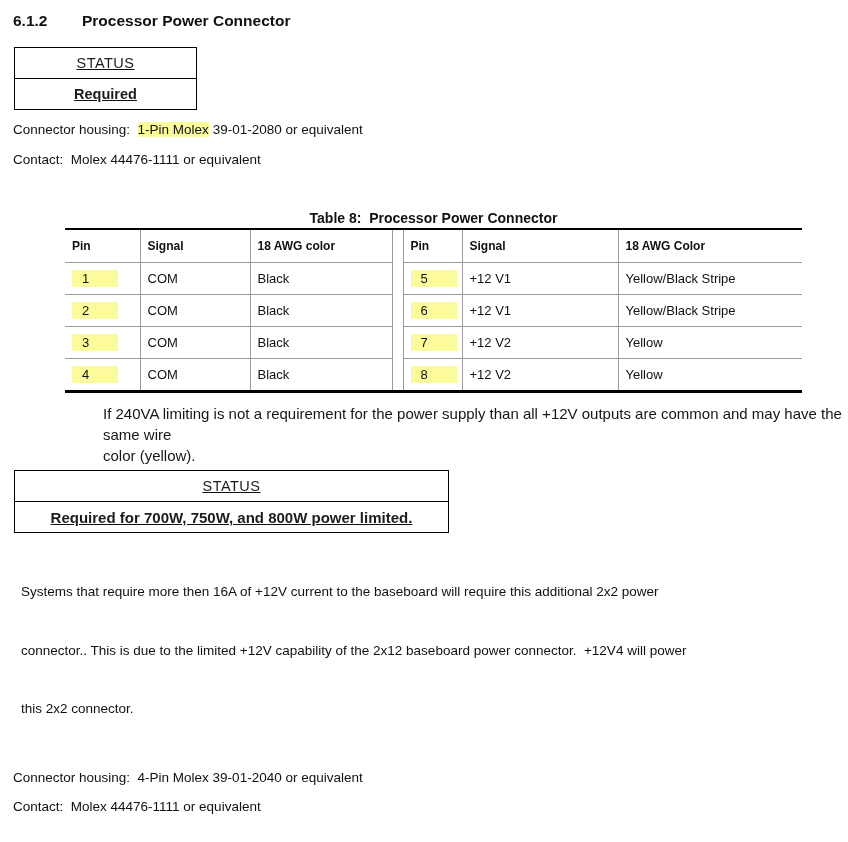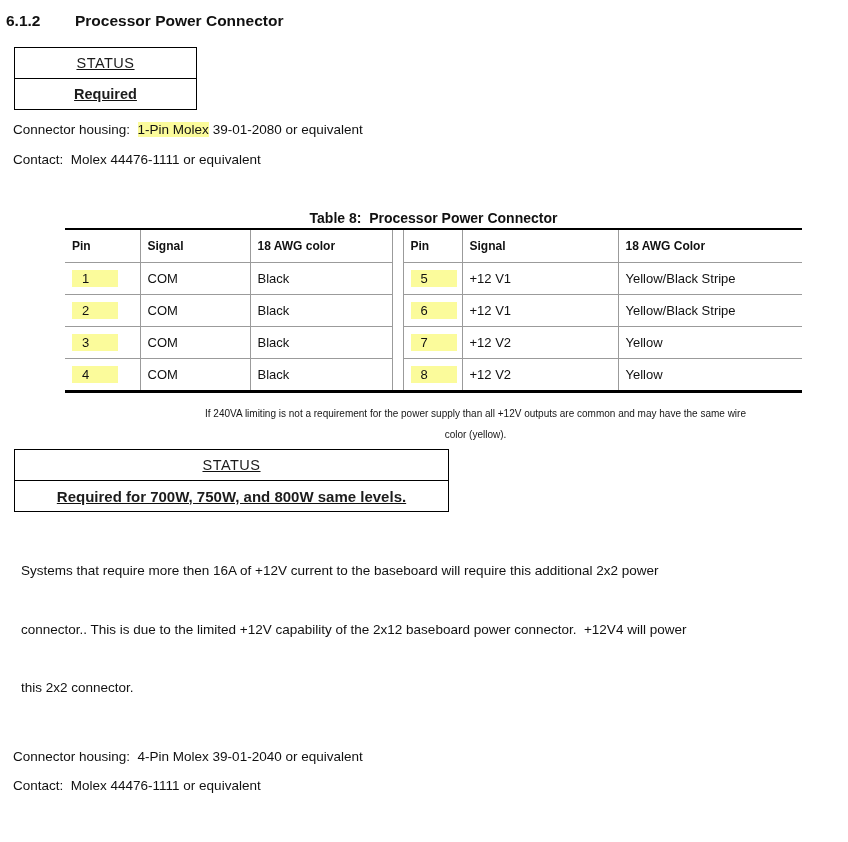--- a/index.html
+++ b/index.html
@@ -4,21 +4,21 @@
 <style>
   :root { --hl:#fbfb9b; --grid:#9b9b9b; }
   * { margin:0; padding:0; box-sizing:content-box; }
   html,body { background:#fff; }
   body {
     width:848px; height:842px; overflow:hidden;
     font-family:"Liberation Sans", sans-serif; color:#111;
   }
   .page { padding-top:12px; }
 
-  .sec-head { display:flex; margin-left:6px; font-weight:bold; font-size:15.5px; line-height:18px; }
+  .sec-head { display:flex; margin-left:13px; font-weight:bold; font-size:15.5px; line-height:18px; }
   .sec-num { width:69px; flex:0 0 69px; }
 
   .status-box { margin-left:14px; border:1.5px solid #000;text-decoration:underline; }
   .status-box .srow { display:flex; align-items:center; justify-content:center; height:30px; font-size:14.5px; color:#1c1c1c; }
   .status-box .srow.label { border-bottom:1.5px solid #000; letter-spacing:0.5px; }
   .status-box .srow.value { font-weight:bold; }
   #status-612 { width:181px; margin-top:17px; }
   #status-613 { width:433px; margin-top:4px; }
   #status-613 .srow.value { font-size:15px; }
 
@@ -37,21 +37,21 @@
     font-size:13px; height:31px; font-weight:normal;
   }
   table.pin-table th { font-size:12px; font-weight:bold; height:32px; }
   table.pin-table .last-col { border-right:none; }
   table.pin-table .spacer { padding:0; border-bottom:none; }
   table.pin-table tr.last-row th, table.pin-table tr.last-row td { border-bottom:none; }
   #table-612 { border-top:2px solid #000; border-bottom:3px solid #000; }
   td.hl-pin-cell { padding-left:1px; }
   .hl-pin { display:inline-block; width:36px; padding-left:10px; background:var(--hl); line-height:17px; }
 
-  .note { margin-left:103px; font-size:10px; line-height:21px; color:#161616;text-align:center; }
+  .note { margin-left:103px; font-size:15px; line-height:21px; color:#161616; }
   .para { margin-left:21px; font-size:13.5px; line-height:19.5px; white-space:pre-wrap; }
 
   .mt-housing1 { margin-top:12px; } .mt-contact1 { margin-top:14px; }
   .mt-note1 { margin-top:10px; } .mt-head613 { margin-top:6px; }
   .mt-para { margin-top:10px; } .mt-housing2 { margin-top:12px; }
   .mt-contact2 { margin-top:13px; }
 </style>
 </head>
 <body>
 
@@ -133,21 +133,21 @@
     </table>
 
   <div class="note mt-note1">
     <div>If 240VA limiting is not a requirement for the power supply than all +12V outputs are common and may have the same wire</div>
     <div>color (yellow).</div>
   </div>
 
 
   <div class="status-box" id="status-613">
     <div class="srow label">STATUS</div>
-    <div class="srow value">Required for 700W, 750W, and 800W same levels.</div>
+    <div class="srow value">Required for 700W, 750W, and 800W power limited.</div>
   </div>
 
   <div class="para mt-para">
     <div>Systems that require more then 16A of +12V current to the baseboard will require this additional 2x2 power</div>
     <div>connector.. This is due to the limited +12V capability of the 2x12 baseboard power connector.  +12V4 will power</div>
     <div>this 2x2 connector.</div>
   </div>
 
   <div class="body-line mt-housing2">Connector housing:  4-Pin Molex 39-01-2040 or equivalent</div>
   <div class="body-line mt-contact2">Contact:  Molex 44476-1111 or equivalent</div>

